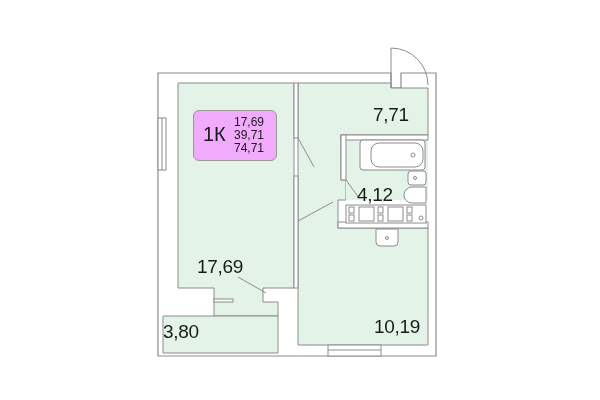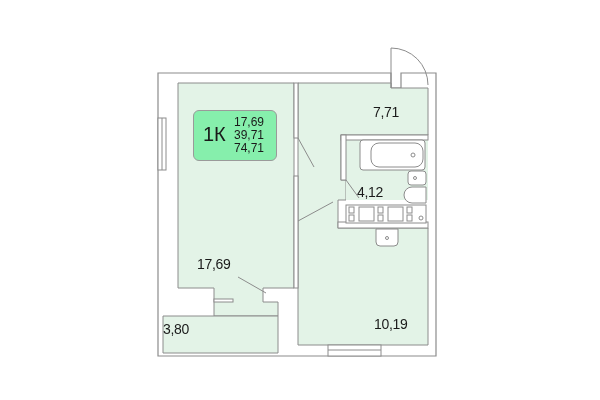--- a/index.html
+++ b/index.html
@@ -1,22 +1,22 @@
 <!DOCTYPE html>
 <html><head>
 <meta charset="utf-8">
 <style>
   html, body { margin: 0; padding: 0; background: #ffffff; }
   body { width: 600px; height: 400px; position: relative; overflow: hidden;
          font-family: "Liberation Sans", sans-serif; }
   #plan { position: absolute; left: 0; top: 0; width: 600px; height: 400px; }
   .lbl { position: absolute; font-family: "Liberation Sans", sans-serif; color: #1a1a1a;
-         font-size: 14px; letter-spacing: -0.3px; white-space: nowrap; }
+         font-size: 19px; letter-spacing: -0.3px; white-space: nowrap; }
   .infobox { position: absolute; left: 193px; top: 110px; width: 84px; height: 51px;
-             background: #86efac; border: 1px solid #9a9a9a; border-radius: 6px; box-sizing: border-box; }
+             background: #f0abfc; border: 1px solid #9a9a9a; border-radius: 6px; box-sizing: border-box; }
   .infobox .type { position: absolute; left: 9px; top: 12px; font-size: 20px; color: #1a1a1a; }
   .infobox .vals { position: absolute; left: 40px; top: 5px; font-size: 12px; line-height: 13px; color: #1a1a1a; text-align: left; }
 </style>
 </head>
 <body>
 
 <svg id="plan" viewBox="0 0 600 400" xmlns="http://www.w3.org/2000/svg">
   <g fill="none" stroke="#8c8c8c" stroke-width="1.2">
 
     <path d="M158 73 L391 73 L391 88 L401 88 L401 73 L436 73 L436 356 L158 356 Z" fill="#ffffff"></path>

